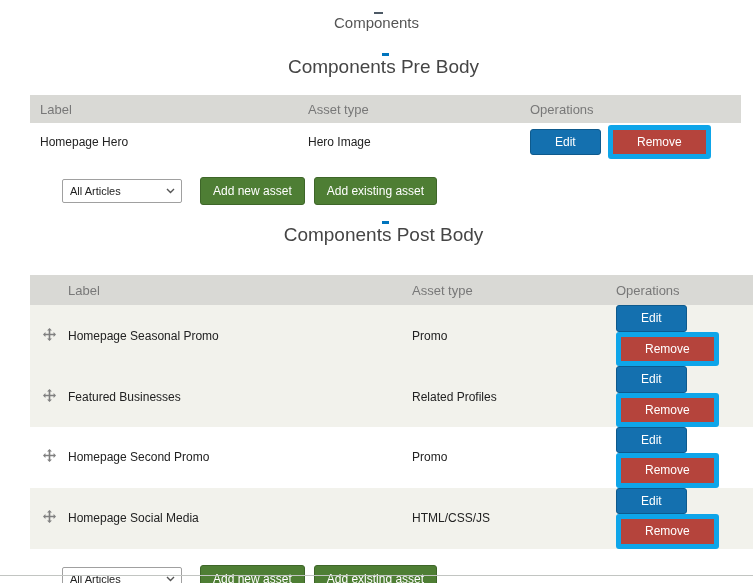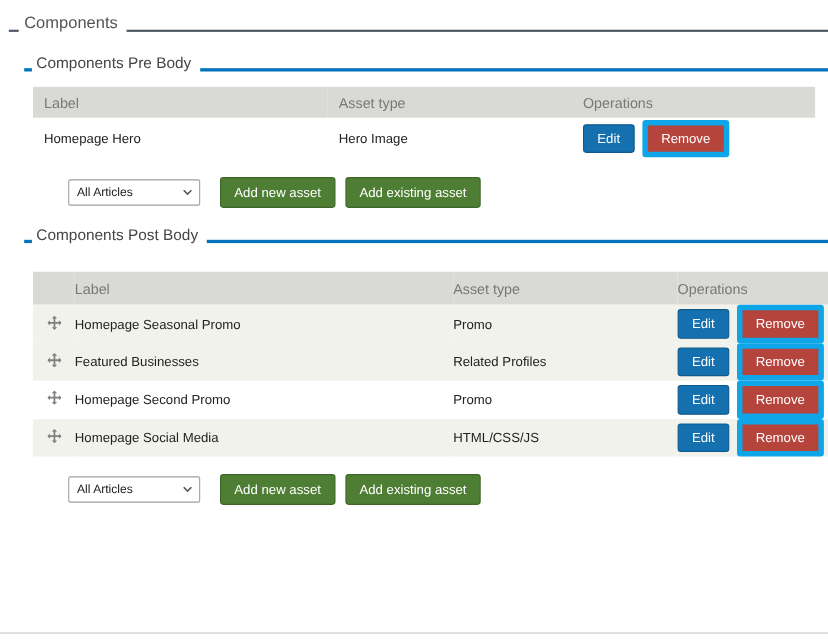--- a/index.html
+++ b/index.html
@@ -9,32 +9,32 @@
   .page {
     position: relative;
     width: 753px;
     height: 583px;
     background: #fff;
     overflow: hidden;
     padding: 8px 0 0 8px;
   }
 
   
-  .legend { display: flex; align-items: flex-end; }
+  .legend { display: flex; align-items: center; flex-direction: column; }
   .legend-dash { flex: 0 0 auto; }
   .legend-line { flex: 1 1 auto; }
   .legend-title { font-weight: normal; white-space: nowrap; }
 
   .legend.outer { margin-top: 4px; }
   .legend.outer .legend-dash { width: 9px; height: 2px; background: var(--outer-line, #4d5965); margin-right: 5px; }
   .legend.outer .legend-title { font-size: 15px; color: #555; margin-right: 8px; }
   .legend.outer .legend-line { height: 2px; background: var(--outer-line, #4d5965); }
 
   .legend.inner .legend-dash { width: 7px; height: 3px; background: var(--accent-blue, #0074bd); margin-right: 4px; }
-  .legend.inner .legend-title { font-size: 14px; color: #454545; margin-right: 8px; }
+  .legend.inner .legend-title { font-size: 19px; color: #454545; margin-right: 8px; }
   .legend.inner .legend-line { height: 3px; background: var(--accent-blue, #0074bd); }
 
   .section { margin-left: 14px; }
   .section.pre { margin-top: 20px; }
   .section.post { margin-top: 16px; }
 
   
   table { border-collapse: collapse; table-layout: fixed; }
   th, td { text-align: left; vertical-align: middle; }
   thead th {
@@ -57,21 +57,21 @@
 
   .drag-handle { display: inline-block; line-height: 0; cursor: move; }
 
   
   .btn {
     display: inline-block;
     border-radius: 3px;
     font-family: "Liberation Sans", sans-serif;
     font-size: 12px;
     color: #fff;
-    padding: 5px 12px;
+    padding: 5px 24px;
     cursor: pointer;
     line-height: 1.2;
   }
   .btn.edit   { background: var(--edit-blue, #1470af);  border: 1px solid #0e5a8d; margin-right: 4px; }
   .btn.remove { background: var(--remove-red, #b5443c); border: 5px solid #0ea5e9; }
   .btn.green  { background: var(--add-green, #4e7e34);  border: 1px solid #3e6629; margin-right: 9px; padding: 6px 12px; }
 
   
   .footer-controls { display: flex; align-items: center; margin: 16px 0 0 8px; padding-left: 32px; }
   .select {

